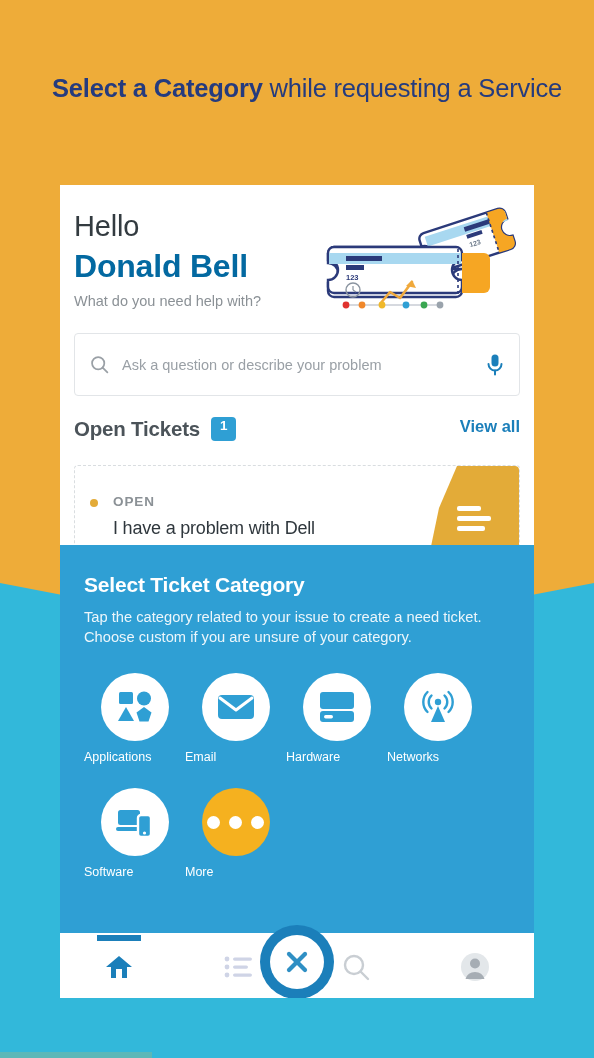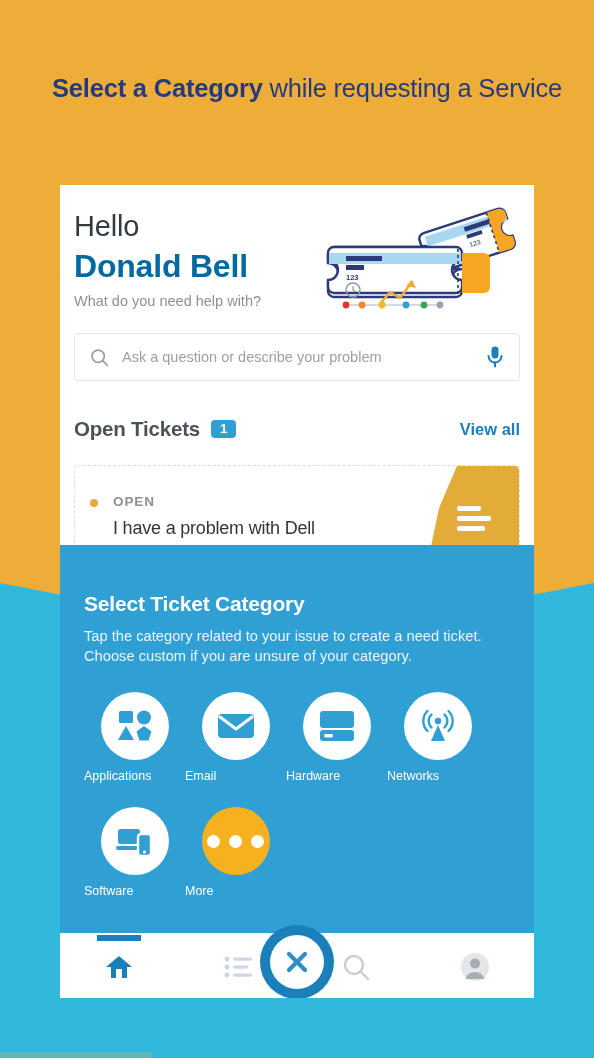--- a/index.html
+++ b/index.html
@@ -43,32 +43,32 @@
   
   .greet { position:absolute; left:14px; top:25px; width:300px; }
   .greet .hello { font-size:29px; color:#333b40; font-weight:400; letter-spacing:-0.2px; }
   .greet .name  { font-size:32px; color:#0369a1; font-weight:bold; margin-top:5px; letter-spacing:-0.2px; }
   .greet .sub   { font-size:14.5px; color:#8b9196; margin-top:8px; }
 
   .ticket-illu { position:absolute; right:6px; top:17px; width:210px; height:118px; }
 
   
   .search {
-    position:absolute; left:14px; top:148px; width:446px; height:48px;
+    position:absolute; left:14px; top:148px; width:446px; height:63px;
     border:1px solid #e2e5e8; border-radius:4px; background:#fff;
     display:flex; align-items:center; padding:0 14px;
   }
   .search .ph {
     flex:1; margin-left:12px; font-size:14.5px; color:#9aa0a6;
   }
 
   
   .sec-head {
     position:absolute; left:14px; top:232px; width:446px;
-    display:flex; align-items:center;
+    display:flex; 
   }
   .sec-head .ttl { font-size:20.5px; font-weight:bold; color:#4b5359; letter-spacing:-0.2px; }
   .sec-head .cnt {
     margin-left:11px; background:#2f9fd4; color:#fff; font-size:13.5px;
     font-weight:bold; border-radius:4px; padding:2px 9px 3px; line-height:1;
   }
   .sec-head .viewall {
     margin-left:auto; font-size:16.5px; color:#1b7fba; font-weight:bold;
   }
 
@@ -96,21 +96,21 @@
   .tcard .subj {
     position:absolute; left:38px; top:52px; font-size:18px;
     color:#2f373d; font-weight:400; letter-spacing:-0.2px;
   }
 
   
   .sheet {
     position:absolute; left:0; top:360px; width:474px; height:388px;
     background:#2f9fd4; padding:28px 24px 0;
   }
-  .sheet h2 { font-size:21px; color:#fff; font-weight:bold; letter-spacing:-0.2px;margin-top:19px; }
+  .sheet h2 { font-size:21px; color:#fff; font-weight:bold; letter-spacing:-0.2px; }
   .sheet p  { font-size:14.7px; color:#ecf6fb; line-height:20px; margin-top:10px; max-width:410px; }
 
   .cats { margin-top:26px; display:flex; flex-wrap:wrap; }
   .cat { width:101px; margin-bottom:24px; }
   .cat .bub {
     width:68px; height:68px; border-radius:50%; background:#fff;
     margin:0 auto; display:flex; align-items:center; justify-content:center;
   }
   .cat .bub.more { background:#f5b11f; }
   .cat .lbl { margin-top:9px; font-size:12.5px; color:#fff; }

